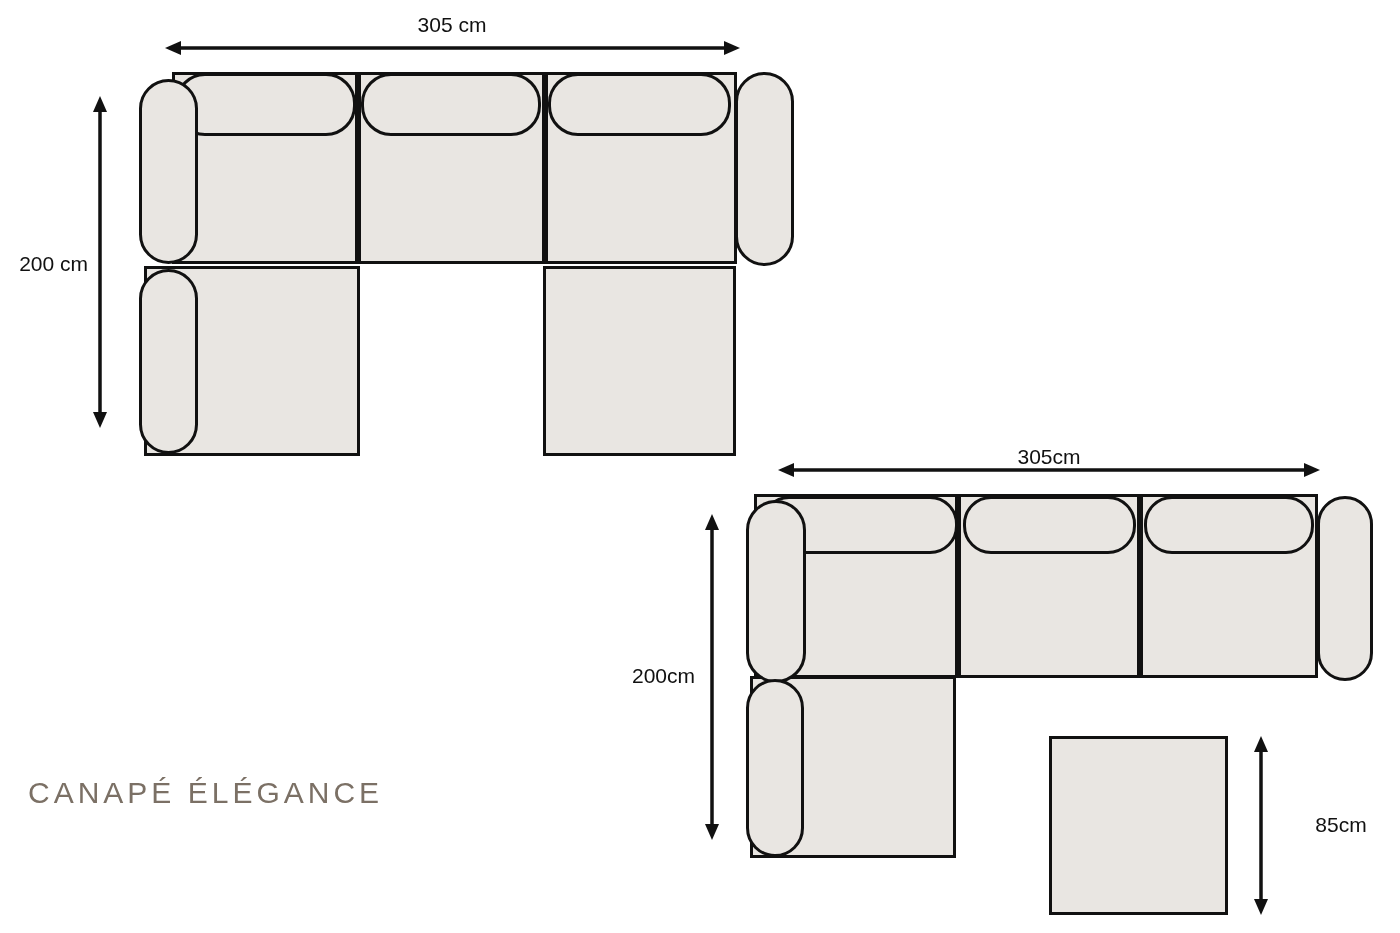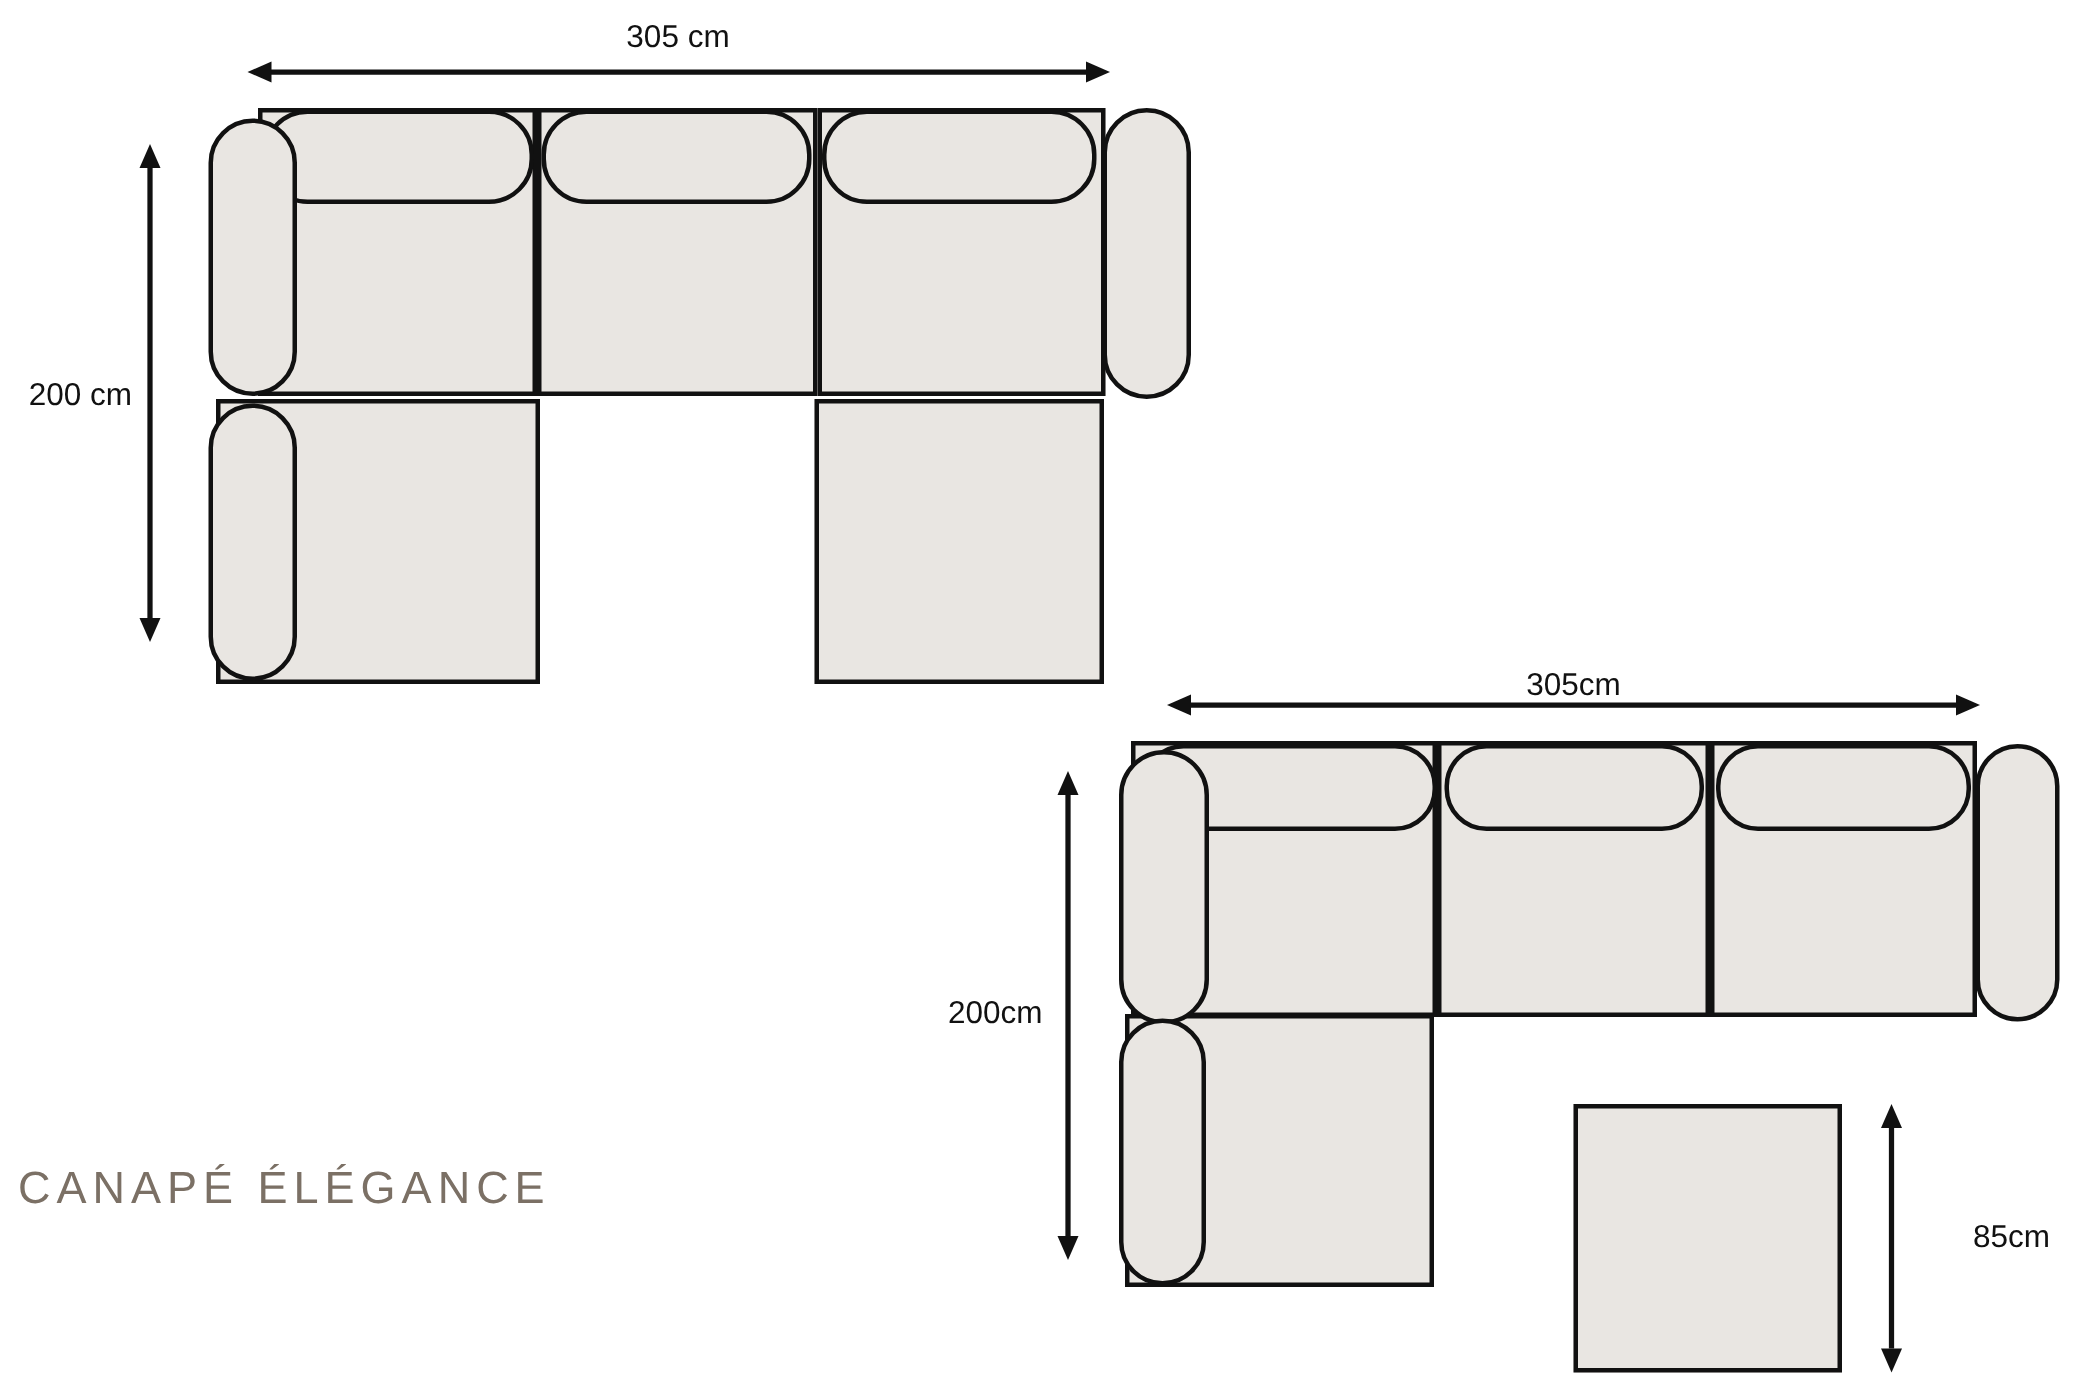--- a/index.html
+++ b/index.html
@@ -63,21 +63,21 @@
     white-space:nowrap;
   }
   .label-a-width{left:362px;top:13px;width:180px;text-align:center;}
   .label-a-depth{left:8px;top:252px;width:80px;text-align:right;}
   .label-b-width{left:959px;top:435px;width:180px;text-align:center;margin-top:10px;}
   .label-b-depth{left:600px;top:664px;width:95px;text-align:right;}
   .label-pouf{left:1296px;top:813px;width:90px;text-align:center;}
 
   
   .product-title{
-    position:absolute;left:12px;top:770px;
+    position:absolute;left:28px;top:770px;
     font-size:30px;line-height:46px;letter-spacing:4px;
     color:var(--titletext);font-weight:400;text-transform:uppercase;
   }
 </style>
 </head>
 <body>
 
 <div class="canvas">
 
   <div>

